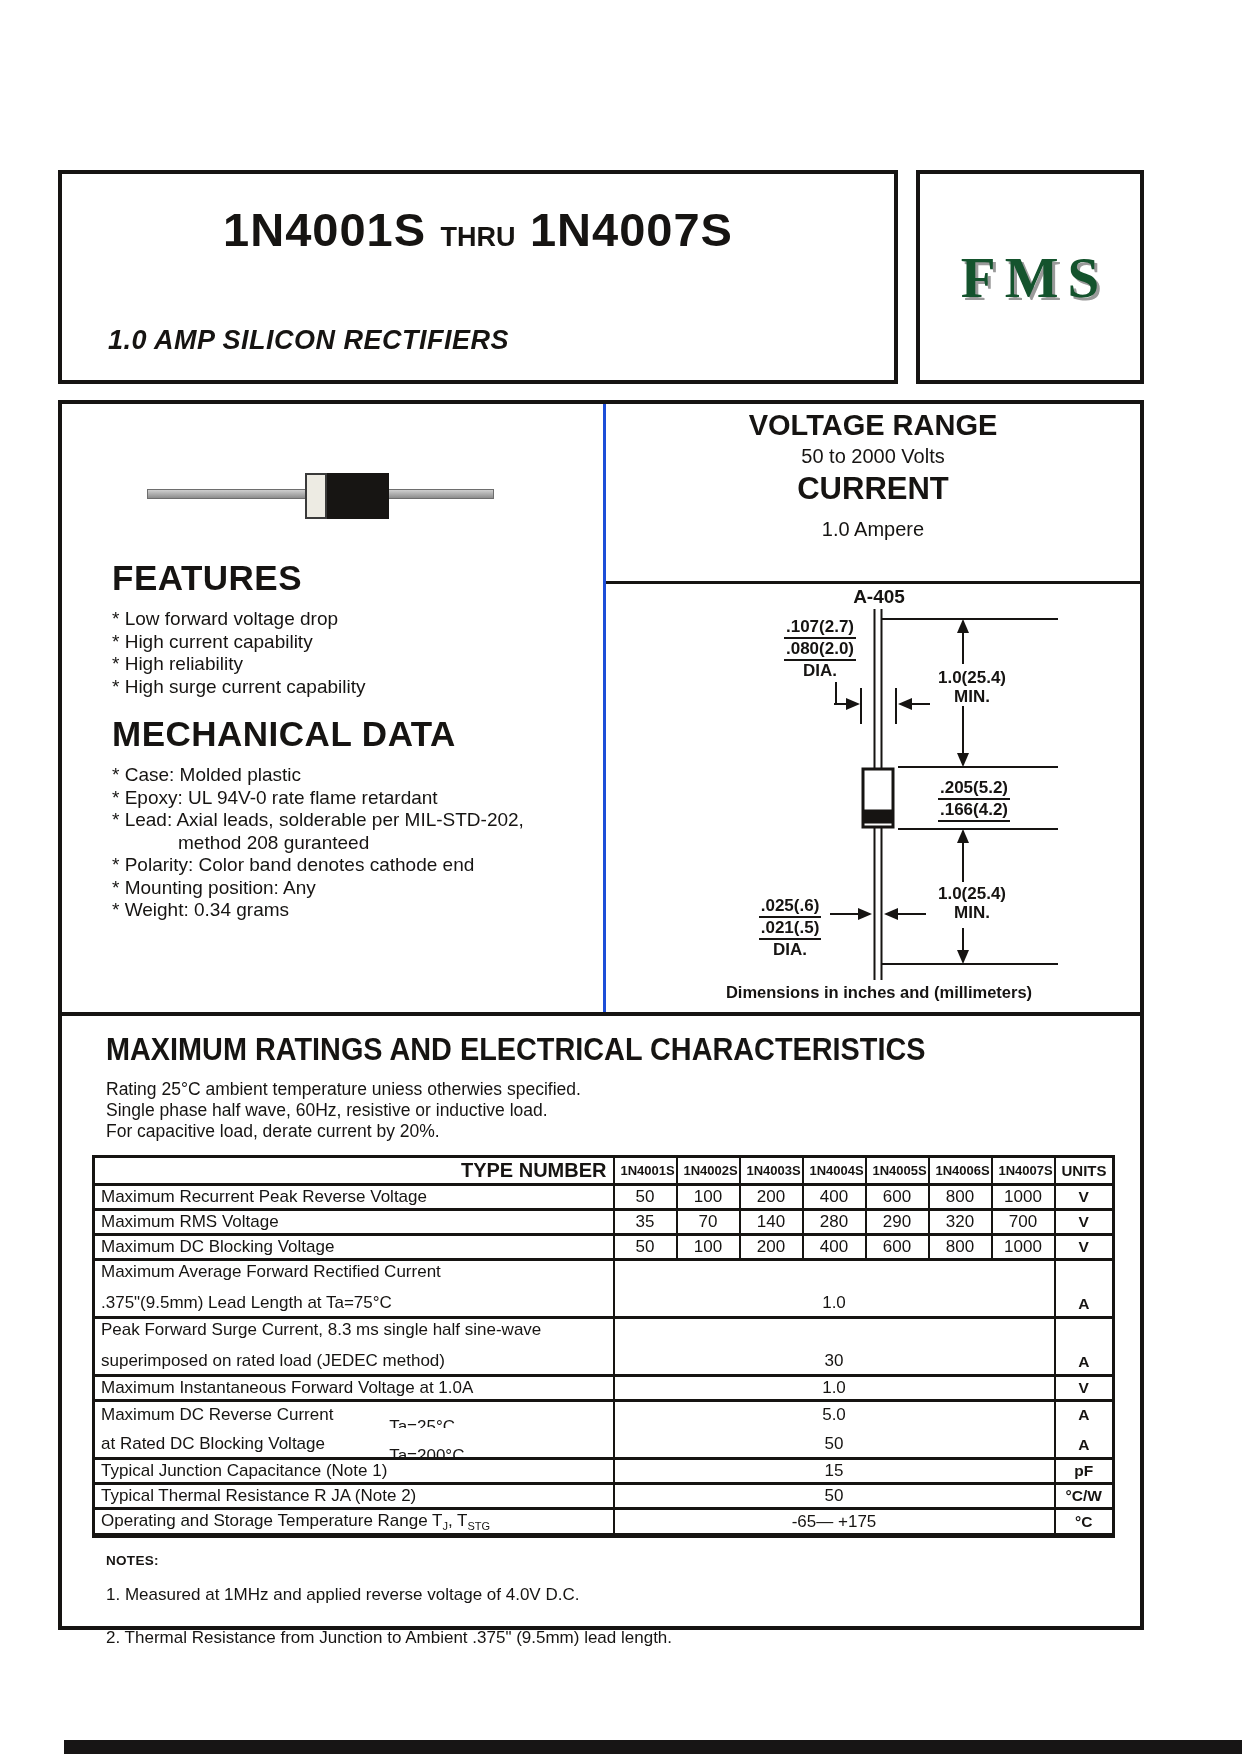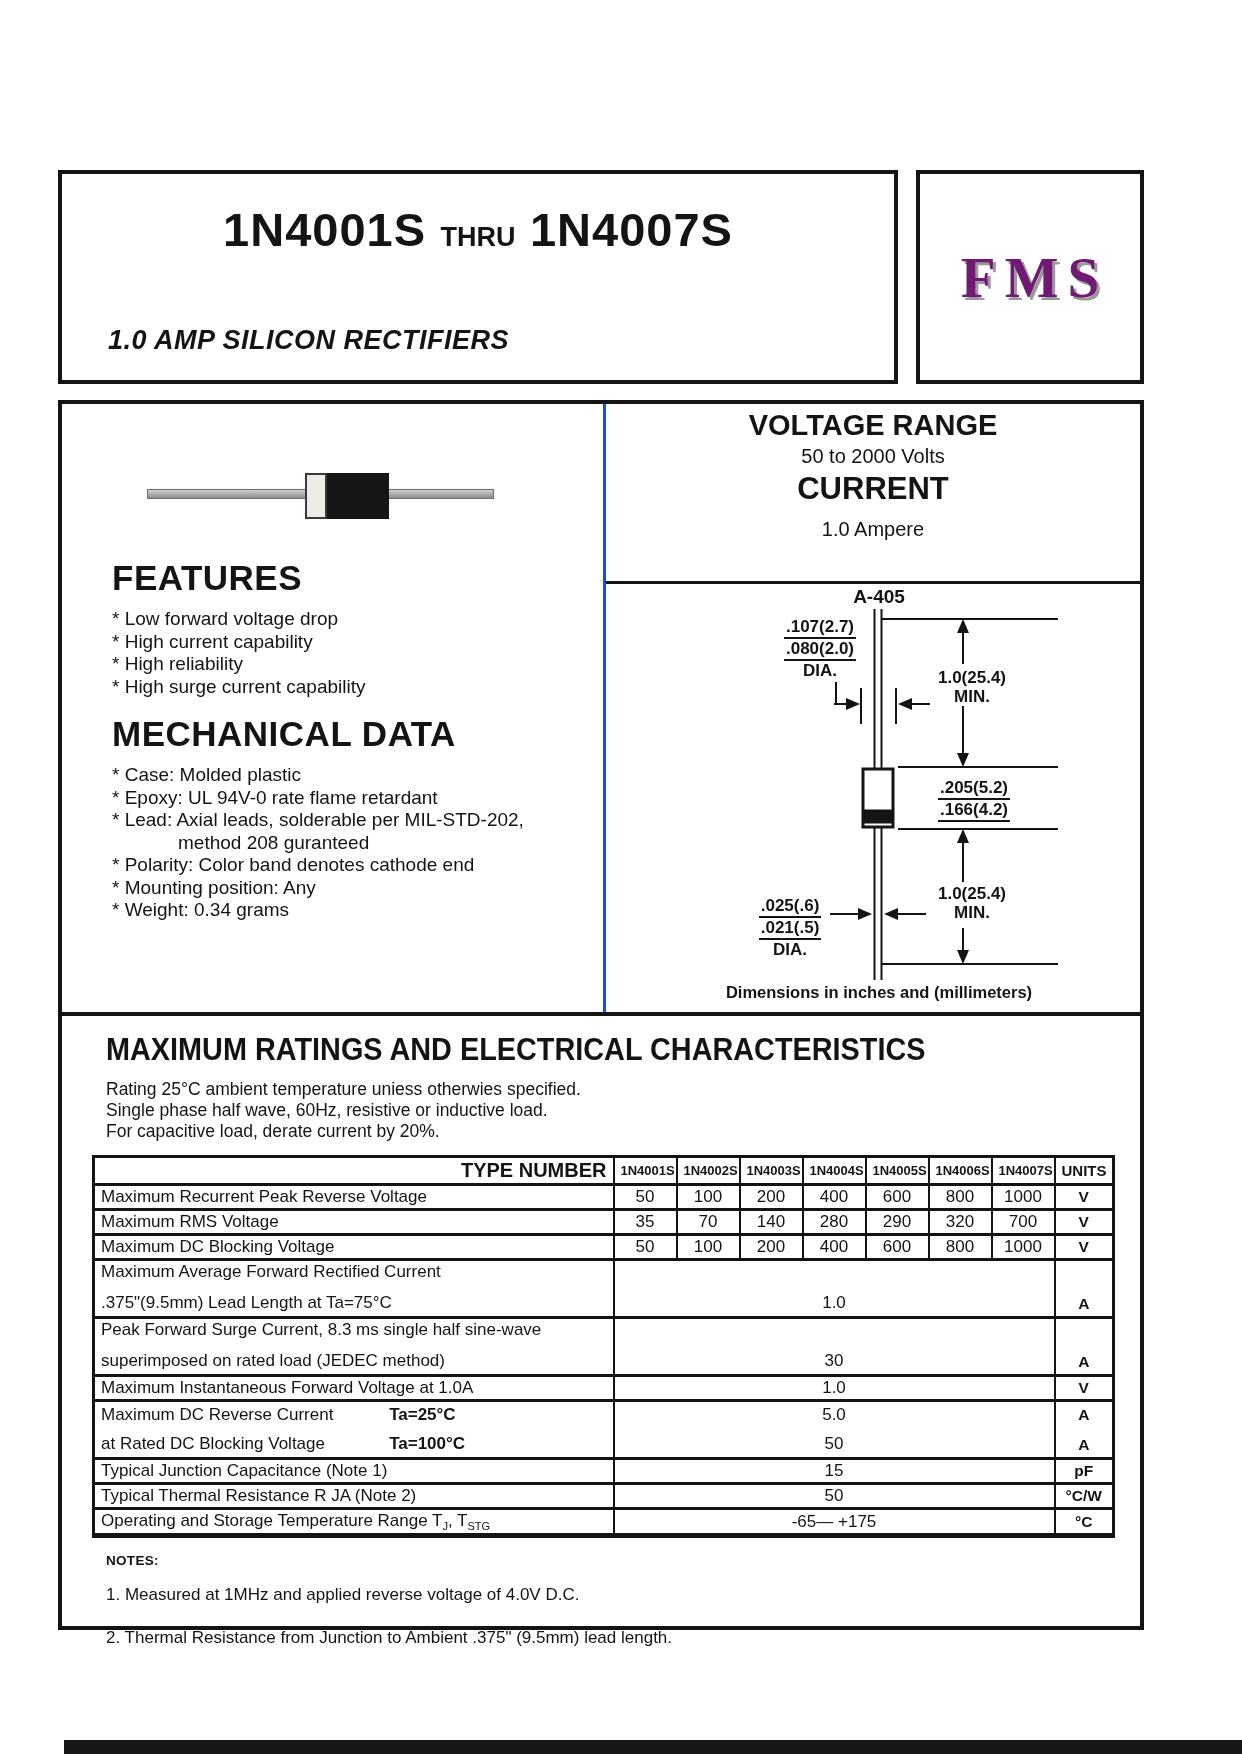--- a/index.html
+++ b/index.html
@@ -12,21 +12,21 @@
 
   
   .title-box { left:58px; top:170px; width:840px; height:214px; }
   .title-line { text-align:center; margin-top:28px; font-weight:bold; white-space:nowrap; }
   .t-big  { font-size:47px; letter-spacing:1px; }
   .t-thru { font-size:27px; margin:0 10px; }
   .subtitle { position:absolute; left:46px; bottom:24px; font-size:27px; font-weight:bold; font-style:italic; letter-spacing:.5px; }
   .brand-box { left:916px; top:170px; width:228px; height:214px; display:flex; align-items:center; justify-content:center; }
   .brand {
     font-family:"Liberation Serif","DejaVu Serif",serif; font-size:57px; font-weight:bold;
-    letter-spacing:9px; padding-left:9px; color:#701a75; text-shadow:3px 3px 0 #9a9a9a;
+    letter-spacing:9px; padding-left:9px; color:#14532d; text-shadow:3px 3px 0 #9a9a9a;
   }
 
   
   .main-box { left:58px; top:400px; width:1086px; height:1230px; }
   .left-region  { position:absolute; left:0; top:18px; width:508px; height:608px; }
   .right-region { position:absolute; left:541px; top:0; right:0; height:608px; border-left:3px solid #1d4ed8; box-sizing:border-box; }
   .bottom-region{ position:absolute; left:0; top:608px; right:0; bottom:0; border-top:4px solid #161412; box-sizing:border-box; }
 
   
   .diode-fig { position:absolute; left:85px; top:50px; width:347px; height:48px; }
@@ -69,21 +69,21 @@
   td.val { font-size:17px; text-align:center; }
   td.unit { font-size:15.5px; font-weight:bold; text-align:center; }
   tr.h-row { height:28px; }
   tr.r-sm { height:25px; }
   tr.r-2l { height:50px; }
   tr.r-2l td { vertical-align:bottom; padding-bottom:3px; }
   tr.r-2l .l1 { margin-bottom:11px; }
   tr.nb td { border-bottom:none; }
   tr.nt td { border-top:none; }
   .cond-wrap { position:relative; display:block; }
-  .cond { position:absolute; left:57%; top:0;font-weight:bold; }
+  .cond { position:absolute; left:57%; top:12px; }
   td.lab sub { font-size:11px; }
 
   .notes-title { margin:15px 0 0 44px; font-size:13.5px; font-weight:bold; letter-spacing:.3px; }
   .note { margin:17px 0 0 44px; font-size:17px; }
 
   .bottom-strip { position:absolute; left:64px; right:0; top:1740px; height:14px; background:#171515; }
 
   svg line, svg rect { stroke:#161412; }
   svg polygon { fill:#161412; }
 </style>
@@ -308,21 +308,21 @@
               <span class="cond">Ta=25°C</span>
             </span>
           </td>
           <td class="val" colspan="7">5.0</td>
           <td class="unit">A</td>
         </tr>
         <tr class="nt" style="height:31px;">
           <td class="lab" style="vertical-align:bottom; padding-bottom:3px;">
             <span class="cond-wrap">
               <span>at Rated DC Blocking Voltage</span>
-              <span class="cond">Ta=100°C</span>
+              <span class="cond">Ta=200°C</span>
             </span>
           </td>
           <td class="val" colspan="7" style="vertical-align:bottom; padding-bottom:3px;">50</td>
           <td class="unit" style="vertical-align:bottom; padding-bottom:3px;">A</td>
         </tr>
         <tr class="r-sm">
           <td class="lab">Typical Junction Capacitance (Note 1)</td>
           <td class="val" colspan="7">15</td>
           <td class="unit">pF</td>
         </tr>

